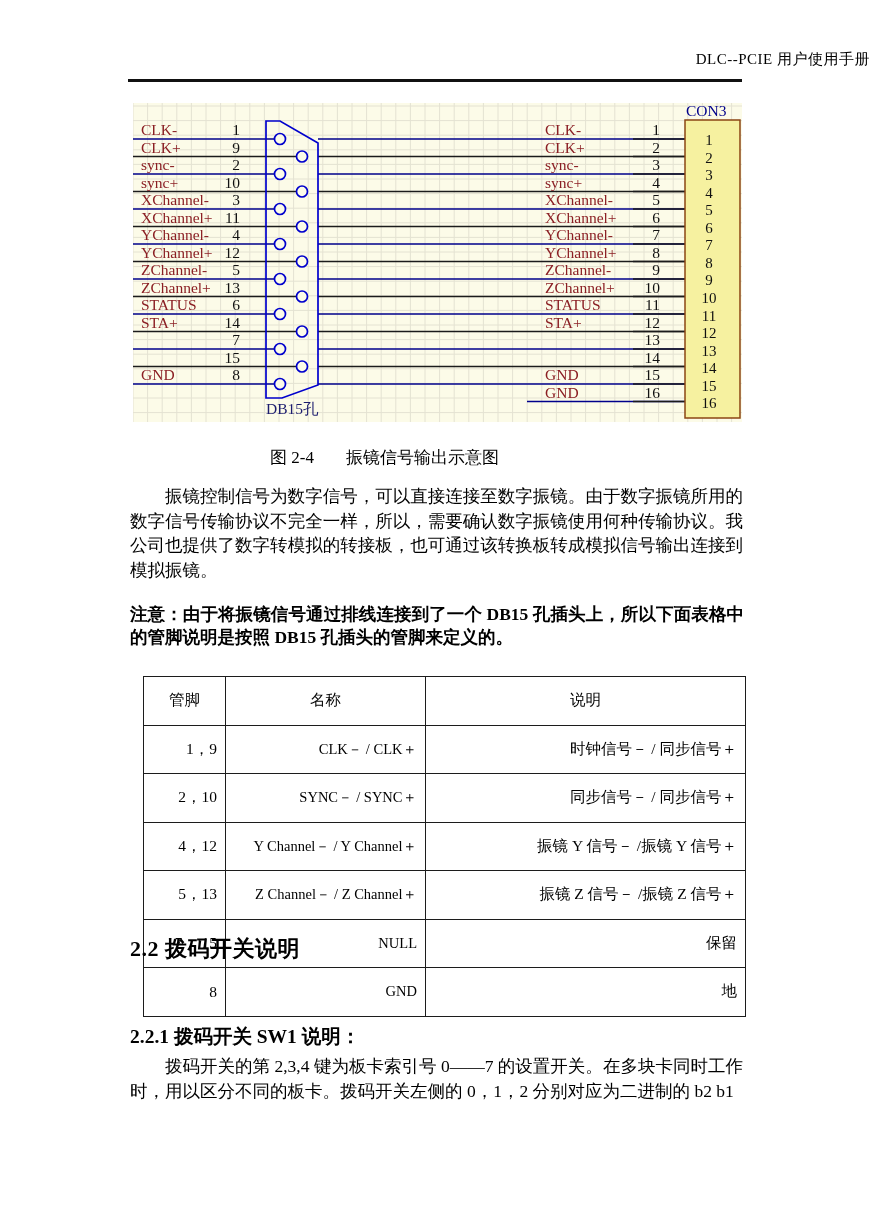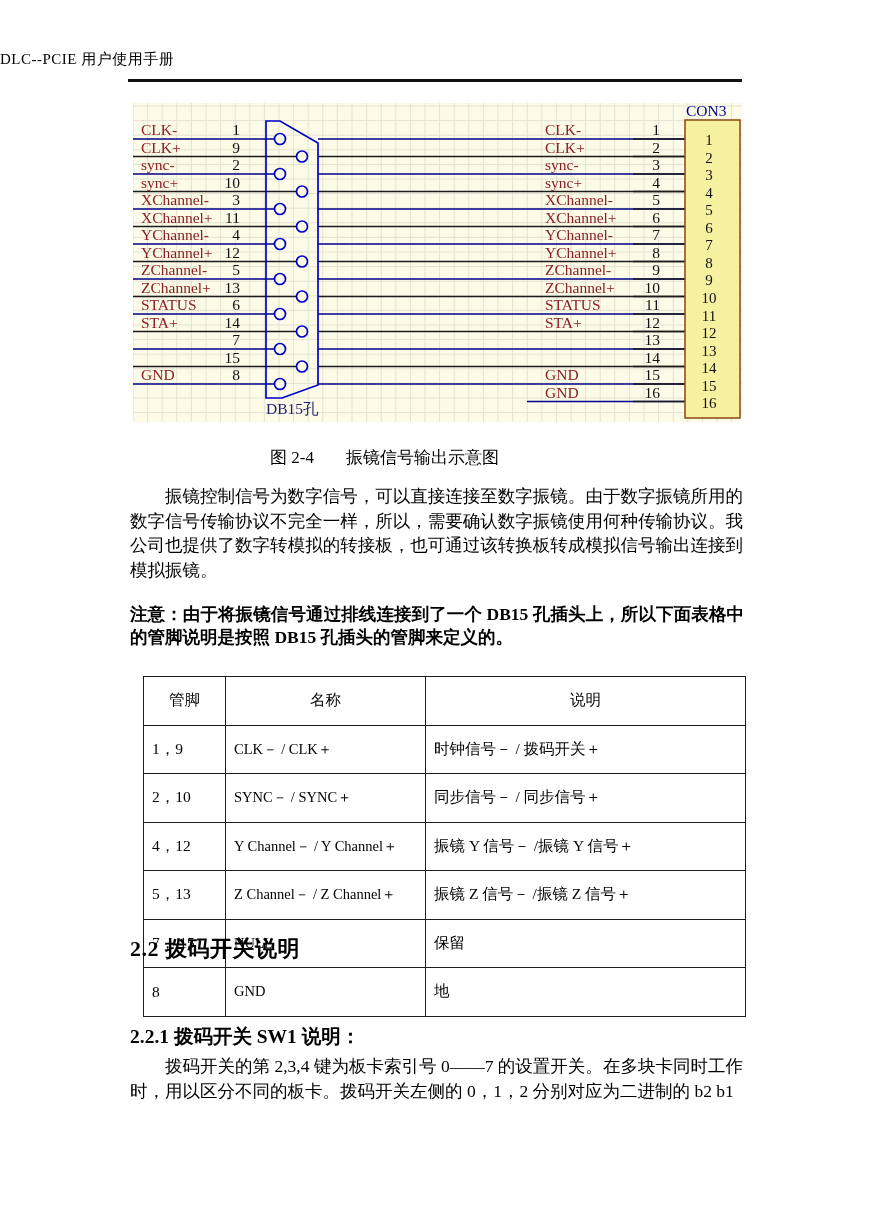--- a/index.html
+++ b/index.html
@@ -2,21 +2,21 @@
 <html><head>
 <meta charset="utf-8">
 <style>
   html,body{margin:0;padding:0;background:#ffffff;}
   body{
     width:870px;height:1230px;position:relative;
     font-family:"Liberation Serif","DejaVu Serif",serif;
     color:#000;
   }
   .abs{position:absolute;}
-  .header-title{left:0;top:50px;width:870px;text-align:left;font-size:15px;letter-spacing:.5px;}
+  .header-title{left:0;top:50px;width:870px;text-align:right;font-size:15px;letter-spacing:.5px;}
   .header-rule{left:128px;top:79px;width:614px;height:2.5px;background:#111;}
   .diagram-wrap{left:133px;top:103px;width:609px;height:319px;}
   svg text{font-family:"Liberation Serif","DejaVu Serif",serif;}
   .fig-caption{left:130px;top:446px;width:612px;font-size:17px;}
   .fig-caption .inner{padding-left:140px;}
   .fig-caption .fig-title{margin-left:32px;}
   .para{left:130px;width:613px;font-size:17.5px;line-height:24.5px;text-align:justify;text-justify:inter-ideograph;}
   .para1{top:484px;}
   .para1 .txt, .para2 .txt{display:block;text-indent:2em;}
   .note{left:130px;top:603px;width:614px;font-size:17.5px;line-height:23px;font-weight:bold;text-align:justify;}
@@ -24,21 +24,21 @@
     position:absolute;left:143px;top:676px;width:602px;
     border-collapse:collapse;table-layout:fixed;
     font-size:15.5px;
   }
   table.pin-table th, table.pin-table td{
     border:1.5px solid #1c1c1c;
     padding:13px 8px;height:21.5px;
     font-weight:normal;overflow:hidden;white-space:nowrap;
   }
   table.pin-table th{text-align:center;}
-  table.pin-table td{text-align:left;}
+  table.pin-table td{text-align:right;}
   .col-pin{width:82px;}
   .col-name{width:200px;}
   .col-desc{width:320px;}
   .name-cell{font-size:14.5px;}
   .h2{left:130px;top:934px;font-size:22px;font-weight:bold;letter-spacing:.5px;}
   .h3{left:130px;top:1023px;font-size:19.5px;font-weight:bold;}
   .para2{top:1054px;}
 </style>
 </head>
 <body>
@@ -280,21 +280,21 @@
     <tr id="pt-head">
         <th>管脚</th>
         <th>名称</th>
         <th>说明</th>
       </tr>
   </thead>
   <tbody id="pt-body">
       <tr>
         <td>1，9</td>
         <td class="name-cell">CLK－ / CLK＋</td>
-        <td>时钟信号－ / 拨码开关＋</td>
+        <td>时钟信号－ / 同步信号＋</td>
       </tr>
       <tr>
         <td>2，10</td>
         <td class="name-cell">SYNC－ / SYNC＋</td>
         <td>同步信号－ / 同步信号＋</td>
       </tr>
       <tr>
         <td>4，12</td>
         <td class="name-cell">Y Channel－ / Y Channel＋</td>
         <td>振镜 Y 信号－ /振镜 Y 信号＋</td>

